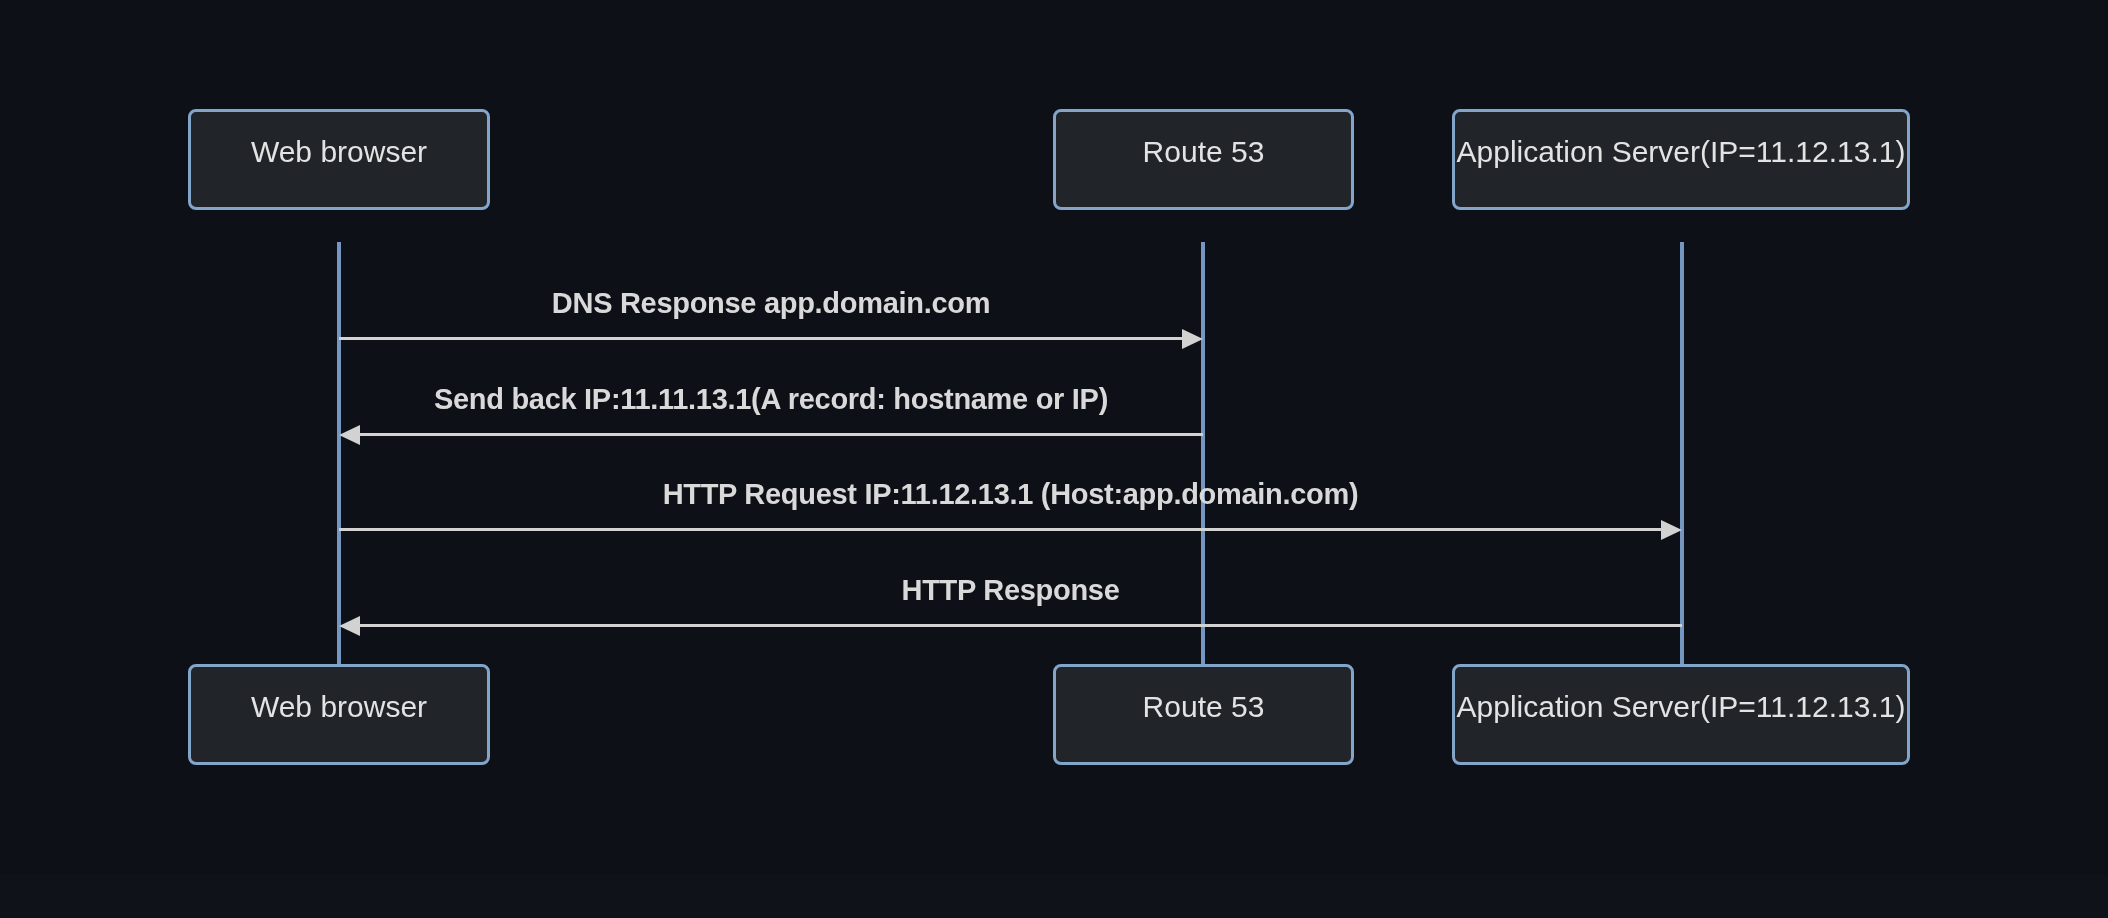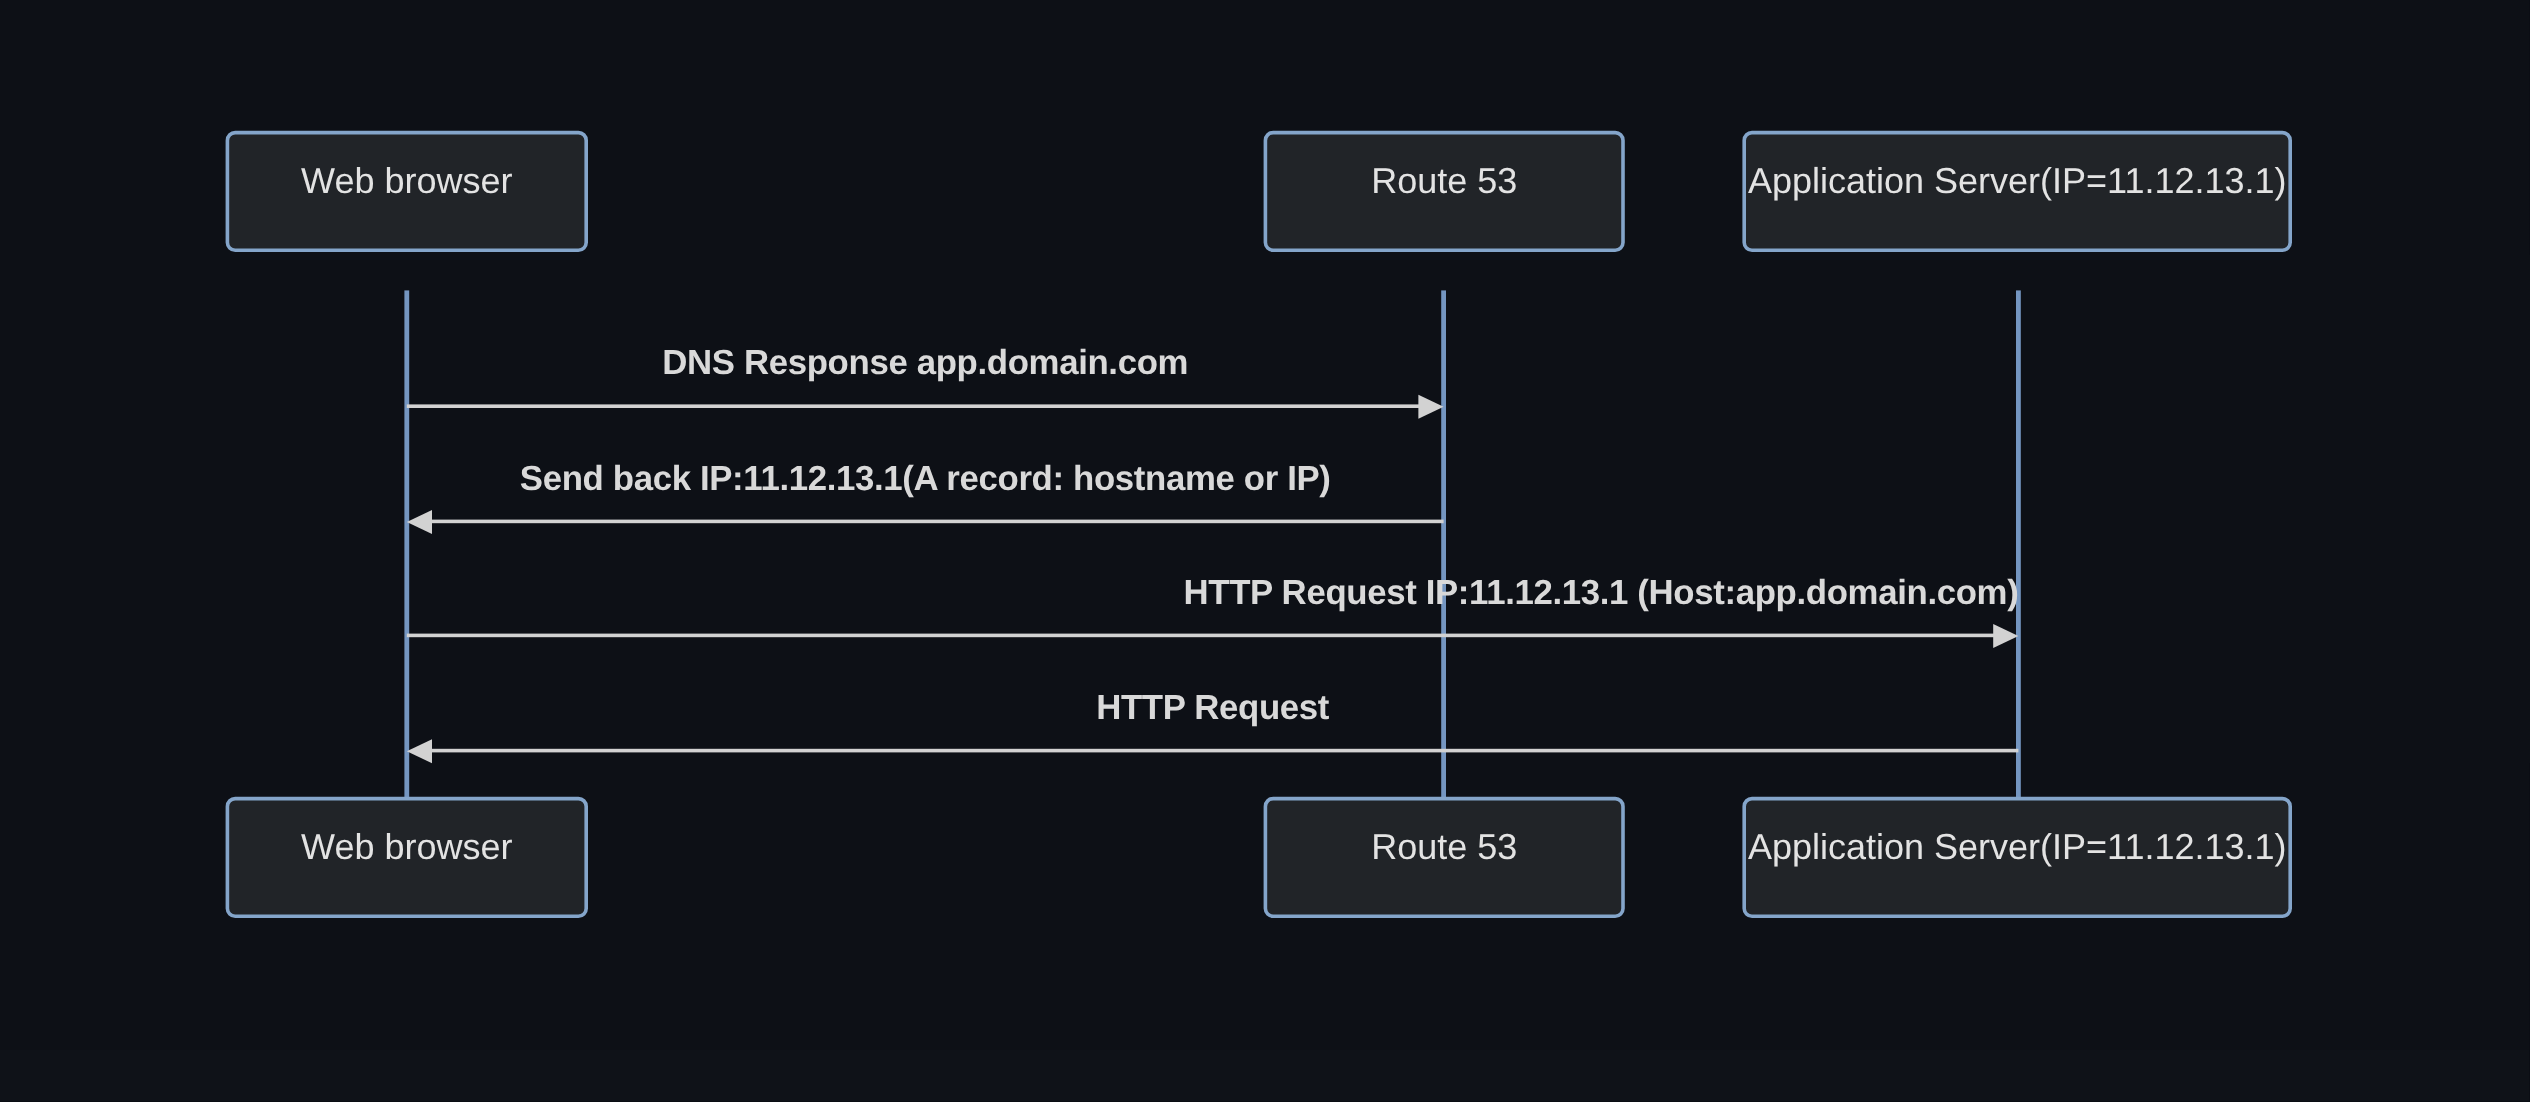--- a/index.html
+++ b/index.html
@@ -69,21 +69,21 @@
     font-size: 29px;
     font-weight: 700;
     letter-spacing: -0.3px;
     line-height: 36px;
     color: var(--message-text);
     white-space: nowrap;
     z-index: 3;
   }
   #lbl-m1 { left: 339px; top: 285px; width: 864px; }
   #lbl-m2 { left: 339px; top: 381px; width: 864px; }
-  #lbl-m3 { left: 339px; top: 476px; width: 1343px; text-align: right; }
+  #lbl-m3 { left: 339px; top: 476px; width: 1343px; }
   #lbl-m4 { left: 339px; top: 572px; width: 1343px; }
 
   .msg-line {
     position: absolute;
     height: 3px;
     background: var(--message-line);
     z-index: 3;
   }
   #line-m1 { left: 339px; top: 337px; width: 846px; }
   #line-m2 { left: 359px; top: 433px; width: 844px; }
@@ -110,29 +110,29 @@
 <div class="stage">
 
   <div class="lifeline" id="ll-browser"></div>
   <div class="lifeline" id="ll-route53"></div>
   <div class="lifeline" id="ll-appserver"></div>
 
   <div class="msg-label" id="lbl-m1">DNS Response app.domain.com</div>
   <div class="msg-line" id="line-m1"></div>
   <div class="arrowhead right" id="ah-m1"></div>
 
-  <div class="msg-label" id="lbl-m2">Send back IP:11.12.13.1(A record: hostname or IP)</div>
+  <div class="msg-label" id="lbl-m2">Send back IP:11.11.13.1(A record: hostname or IP)</div>
   <div class="msg-line" id="line-m2"></div>
   <div class="arrowhead left" id="ah-m2"></div>
 
   <div class="msg-label" id="lbl-m3">HTTP Request IP:11.12.13.1 (Host:app.domain.com)</div>
   <div class="msg-line" id="line-m3"></div>
   <div class="arrowhead right" id="ah-m3"></div>
 
-  <div class="msg-label" id="lbl-m4">HTTP Request</div>
+  <div class="msg-label" id="lbl-m4">HTTP Response</div>
   <div class="msg-line" id="line-m4"></div>
   <div class="arrowhead left" id="ah-m4"></div>
 
   <div class="actor-box" id="box-browser-top">
     <span>Web browser</span>
   </div>
   <div class="actor-box" id="box-route53-top">
     <span>Route 53</span>
   </div>
   <div class="actor-box" id="box-appserver-top">

